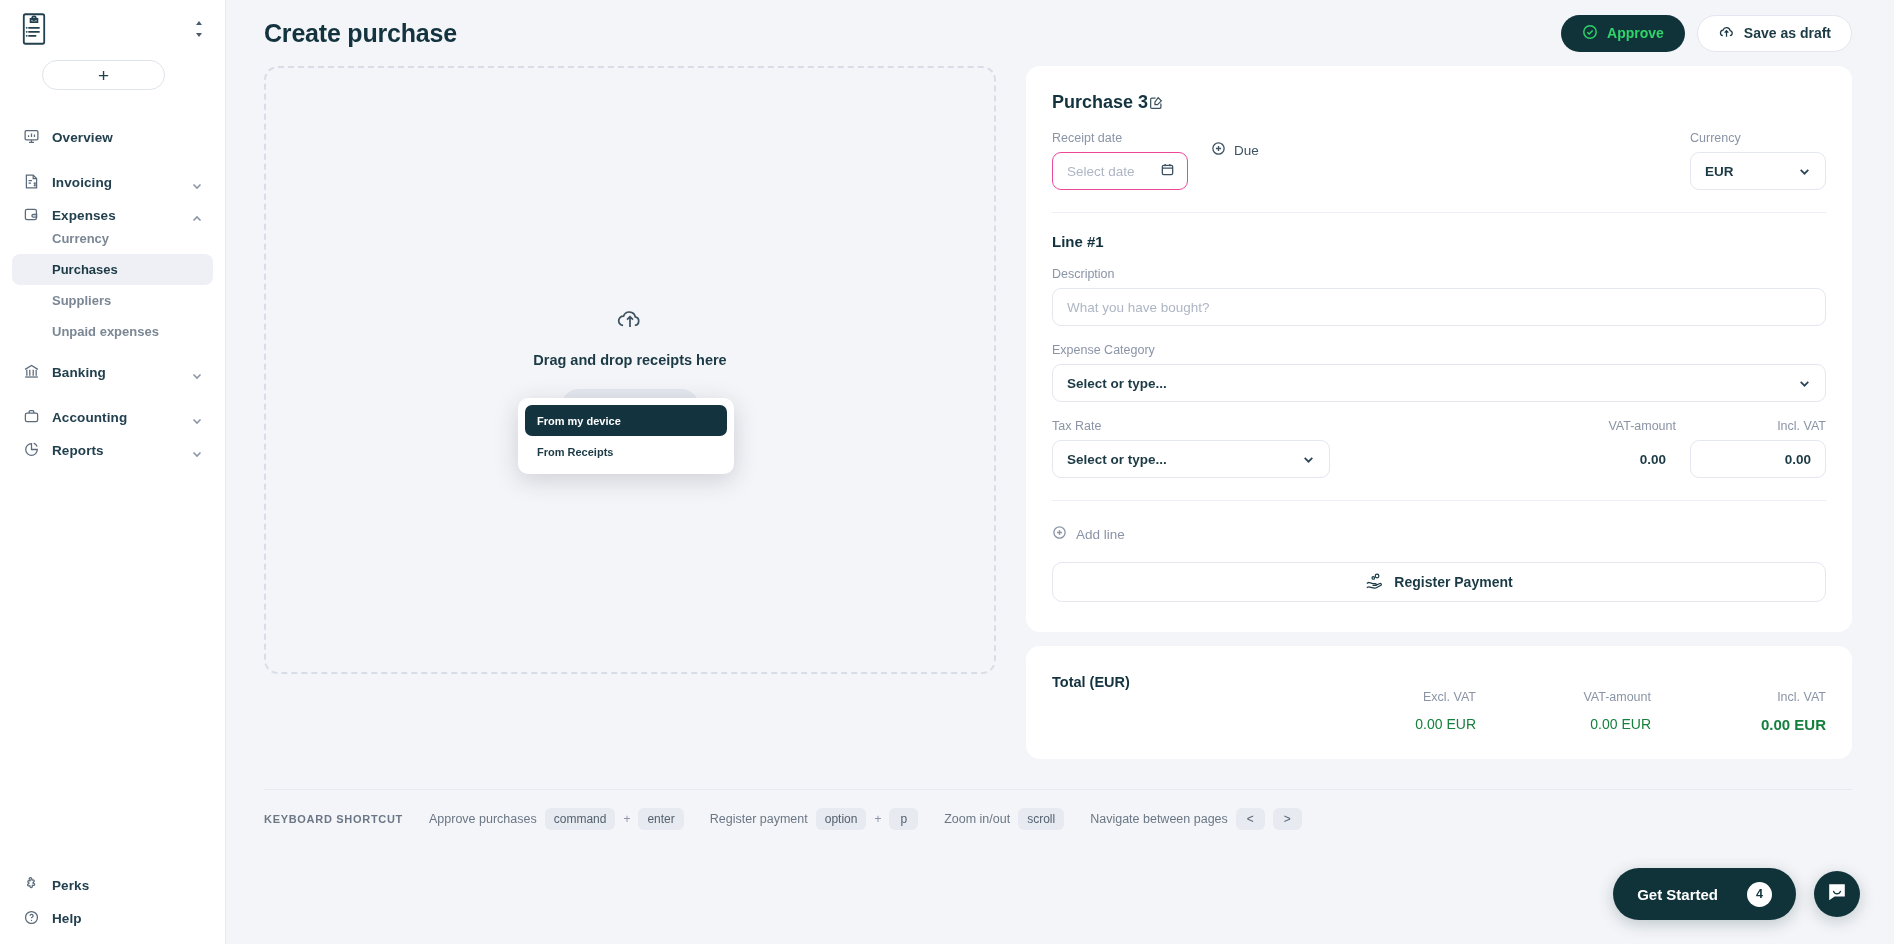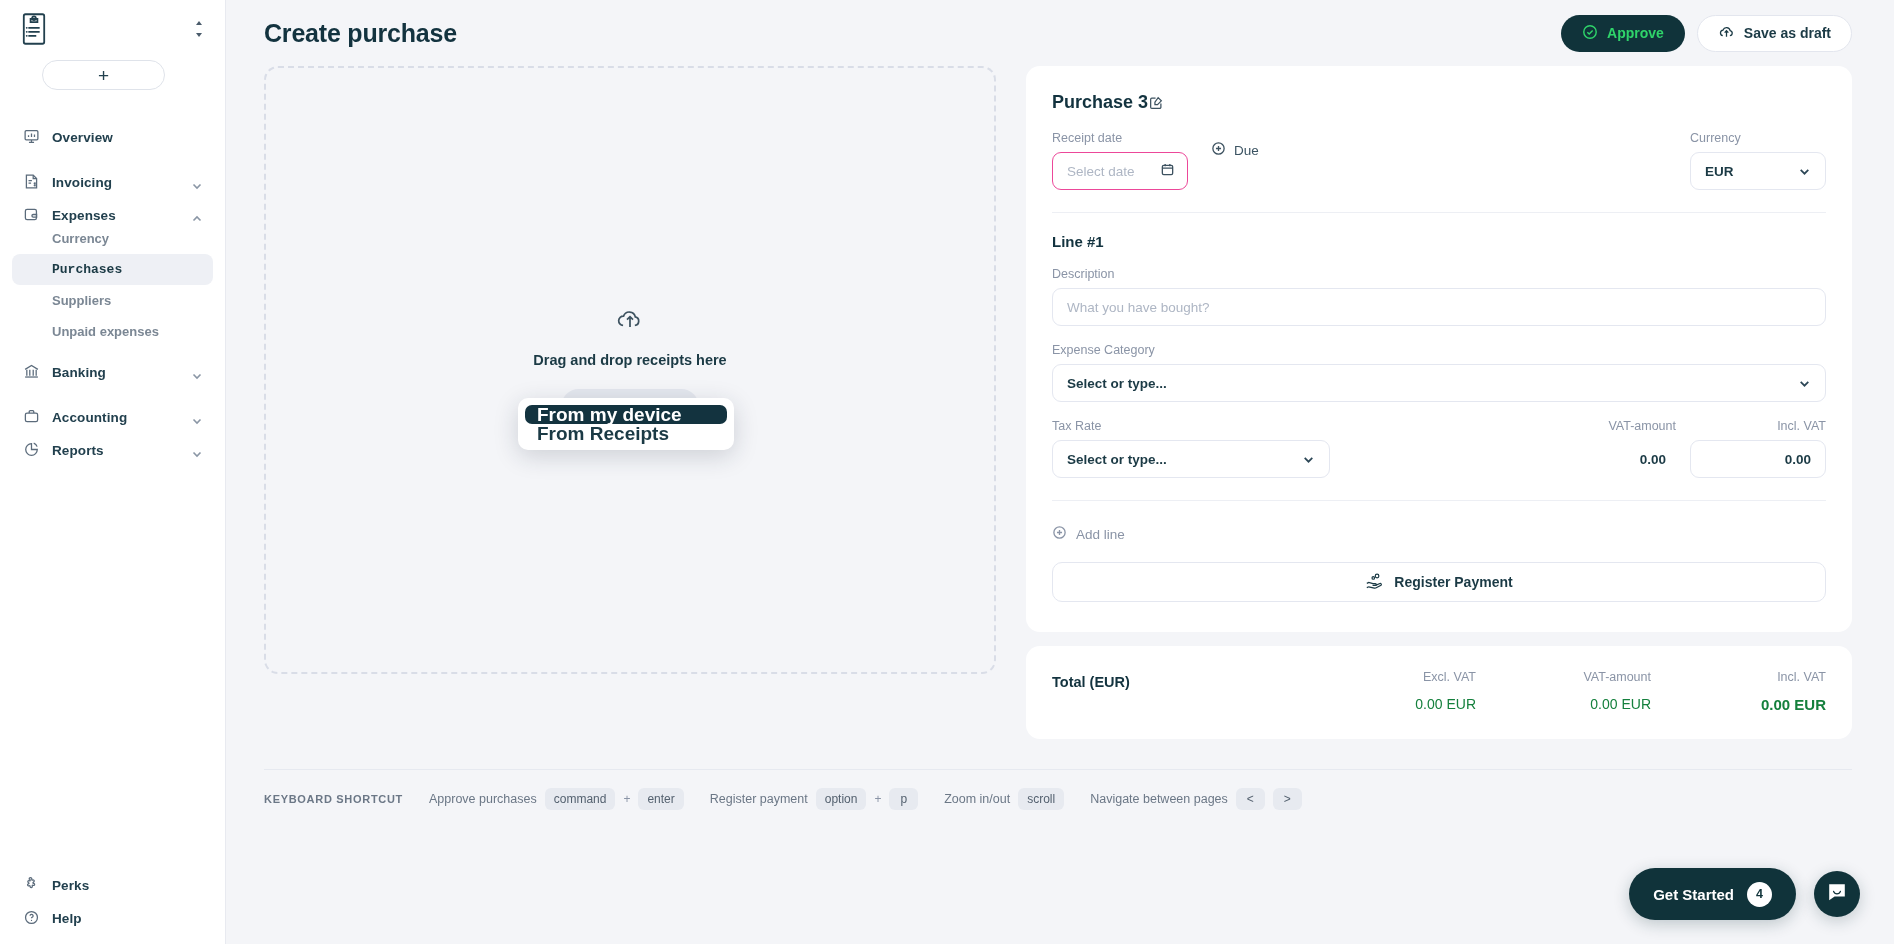--- a/index.html
+++ b/index.html
@@ -44,21 +44,21 @@
   .nav-item .lbl { font-size: 13.5px; font-weight: 700; color: #22404e; letter-spacing: .1px; }
   .nav-item .chev { margin-left: auto; width: 12px; height: 12px; }
   .nav-spacer { height: 12px; }
 
   .sub-item {
     display: flex; align-items: center;
     height: 31px; margin: 0 12px; padding: 0 10px 0 40px;
     border-radius: 8px; cursor: pointer;
   }
   .sub-item .lbl { font-size: 13px; font-weight: 600; color: #7b8794; }
-  .sub-item.active { background: #eef0f5; font-family: Liberation Mono, monospace; }
+  .sub-item.active { background: #eef0f5; }
   .sub-item.active .lbl { color: #1b3a45; font-weight: 700; }
 
   .sb-bottom { margin-top: auto; padding-bottom: 18px; }
 
   
   .main { flex: 1; position: relative; height: 944px; overflow: hidden; }
   .topbar {
     height: 66px; display: flex; align-items: center;
     padding: 0 42px 0 38px;
   }
@@ -90,22 +90,22 @@
     display: inline-flex; align-items: center; gap: 14px;
     height: 36px; padding: 0 20px; border-radius: 18px;
     background: #e4e7ee; color: #1b3a45; font-size: 14px; font-weight: 700; cursor: pointer;
   }
   .dropdown {
     position: absolute; left: 252px; top: 330px;
     width: 216px; background: #fff; border-radius: 10px;
     box-shadow: 0 6px 24px rgba(25,40,60,.18); padding: 7px;
   }
   .dd-item {
-    height: 19px; display: flex; align-items: center; padding: 0 12px;
-    border-radius: 7px; font-size: 19px; font-weight: 700; color: #1b3a45; cursor: pointer;
+    height: 31px; display: flex; align-items: center; padding: 0 12px;
+    border-radius: 7px; font-size: 11px; font-weight: 700; color: #1b3a45; cursor: pointer;
   }
   .dd-item.active { background: #13333f; color: #ffffff; }
 
   
   .rightcol { flex: 1; display: flex; flex-direction: column; gap: 14px; min-width: 0; }
   .card {
     background: #ffffff; border-radius: 14px; padding: 26px 26px 30px 26px;
   }
   .card-head { display: flex; align-items: center; }
   .card-title { font-size: 18px; font-weight: 700; color: #13333f; }
@@ -158,21 +158,21 @@
     margin-top: 24px; font-size: 13.5px; color: #8a94a6; cursor: pointer;
   }
   .register-btn {
     margin-top: 18px; width: 100%; height: 40px;
     border: 1px solid #e4e7f0; border-radius: 10px; background: #fff;
     display: flex; align-items: center; justify-content: center; gap: 11px;
     font-size: 14px; font-weight: 700; color: #1b3a45; cursor: pointer;
   }
 
   .total-card { background: #fff; border-radius: 14px; padding: 24px 26px 26px 26px; }
-  .total-grid { display: flex; align-items: flex-start; }
+  .total-grid { display: flex; align-items: flex-start; flex-direction: column; }
   .total-label { font-size: 14.5px; font-weight: 700; color: #13333f; padding-top: 4px; }
   .total-cols { margin-left: auto; display: flex; }
   .tcol { width: 175px; text-align: right; }
   .tcol .h { font-size: 12.5px; color: #8a94a6; }
   .tcol .v { font-size: 14px; color: #15803d; margin-top: 12px; }
   .tcol.bold .v { font-weight: 700; font-size: 15px; }
 
   
   .footer-sep { margin: 30px 42px 0 38px; height: 1px; background: #e6e9f0; }
   .shortcuts { display: flex; align-items: center; gap: 0; padding: 18px 42px 0 38px; flex-wrap: nowrap; }
@@ -183,21 +183,21 @@
     background: #e7eaf0; border-radius: 6px; padding: 4px 9px;
     font-size: 12px; color: #54616f;
   }
   .key.sq { padding: 4px 11px; }
   .plus-sign { font-size: 12px; color: #8a94a6; }
 
   
   .fab-wrap { position: absolute; right: 34px; bottom: 24px; display: flex; align-items: center; gap: 18px; }
   .get-started {
     height: 52px; border-radius: 26px; background: #10333a; color: #fff;
-    display: flex; align-items: center; gap: 13px; padding: 0 24px;
+    display: flex; align-items: center; gap: 29px; padding: 0 24px;
     font-size: 15px; font-weight: 700; cursor: pointer;
     box-shadow: 0 4px 16px rgba(16,51,58,.24);
   }
   .gs-badge {
     width: 25px; height: 25px; border-radius: 50%; background: #fff; color: #10333a;
     display: flex; align-items: center; justify-content: center; font-size: 12.5px; font-weight: 700;
   }
   .chat-fab {
     width: 46px; height: 46px; border-radius: 50%; background: #10333a;
     display: flex; align-items: center; justify-content: center; cursor: pointer;

